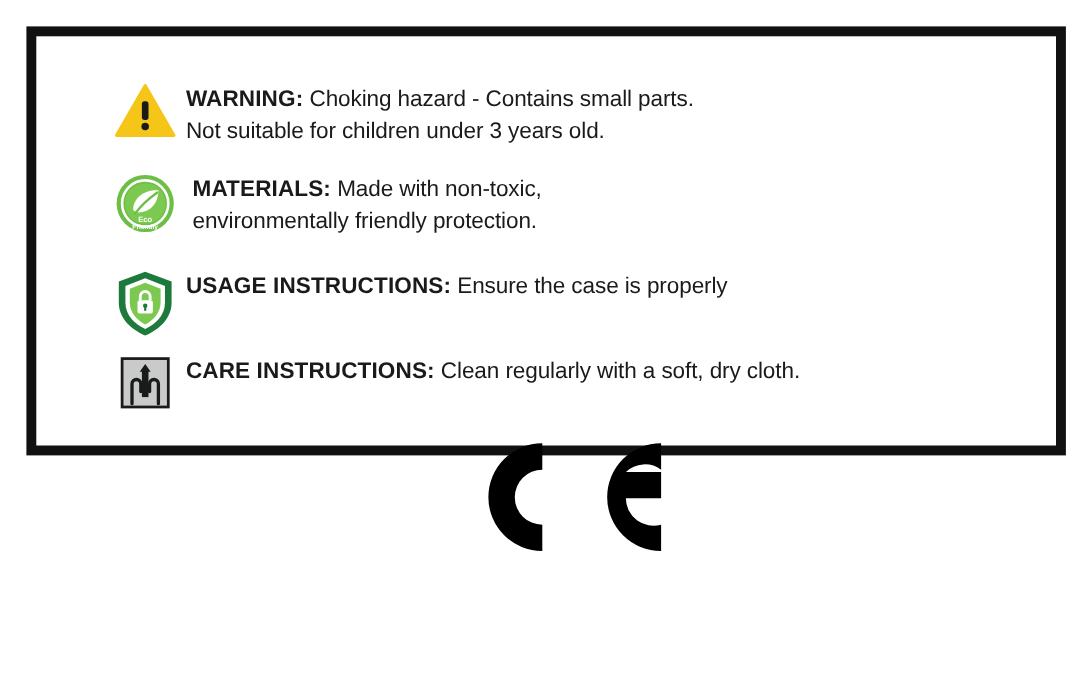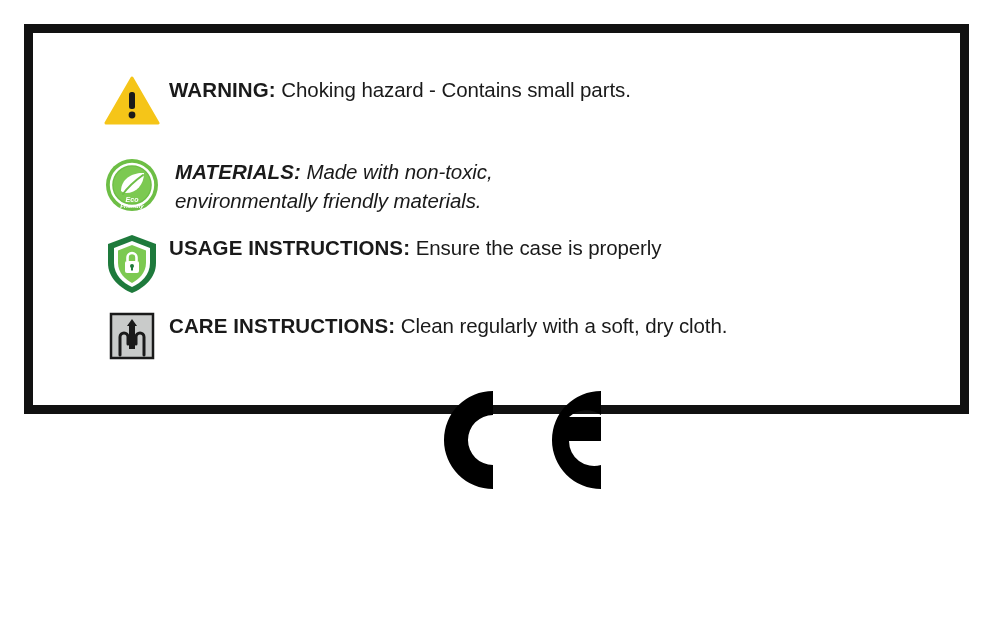--- a/index.html
+++ b/index.html
@@ -34,22 +34,22 @@
     padding: 40px 36px 10px 62px;
     display: flex;
     flex-direction: column;
   }
   .notice-row {
     display: flex;
     align-items: flex-start;
     margin-bottom: 20px;
     min-height: 62px;
   }
-  .notice-row.materials { margin-bottom: 14px; font-style: italic; }
-  .notice-row.usage { margin-bottom: 16px; }
+  .notice-row.materials { margin-bottom: 14px; }
+  .notice-row.usage { margin-bottom: 16px; margin-top: 12px; }
   .notice-row.care { margin-bottom: 4px; }
   .icon-slot {
     width: 74px;
     flex: 0 0 74px;
     display: flex;
     align-items: flex-start;
     justify-content: center;
     padding-top: 2px;
   }
   .notice-text {
@@ -86,39 +86,40 @@
       <div class="icon-slot">
         <svg width="56" height="52" viewBox="0 0 56 52" aria-hidden="true">
           <path d="M28 3 L54 48 L2 48 Z" fill="#F5C518" stroke="#F5C518" stroke-width="3" stroke-linejoin="round"></path>
           <rect x="25" y="17" width="6" height="17" rx="2.5" fill="#1a1a1a"></rect>
           <circle cx="28" cy="40" r="3.4" fill="#1a1a1a"></circle>
         </svg>
       </div>
       <div class="notice-text">
         <b>WARNING:</b>
         <span>Choking hazard - Contains small parts.</span>
+        <span class="line2">Not suitable for children under 3 years old.</span>
       </div>
     </div>
 
     <div class="notice-row materials">
       <div class="icon-slot">
         <svg width="56" height="56" viewBox="0 0 56 56" aria-hidden="true">
           <circle cx="28" cy="28" r="26" fill="#6DBE45"></circle>
           <circle cx="28" cy="28" r="21" fill="none" stroke="#ffffff" stroke-width="2.4"></circle>
           <circle cx="28" cy="28" r="18.5" fill="#7CC951"></circle>
           <path d="M17 34 C17 21 30 15 40 16 C40 28 32 37 20 36 Z" fill="#ffffff"></path>
           <path d="M19 37 C24 30 32 23 39 18" stroke="#6DBE45" stroke-width="2" fill="none" stroke-linecap="round"></path>
           <text x="28" y="45" font-family="'Liberation Sans', sans-serif" font-size="7" font-weight="bold" fill="#ffffff" text-anchor="middle">Eco</text>
           <text x="28" y="51" font-family="'Liberation Sans', sans-serif" font-size="6" font-weight="bold" fill="#ffffff" text-anchor="middle">Friendly</text>
         </svg>
       </div>
       <div class="notice-text">
         <b>MATERIALS:</b>
         <span>Made with non-toxic,</span>
-        <span class="line2">environmentally friendly materials.</span>
+        <span class="line2">environmentally friendly protection.</span>
       </div>
     </div>
 
     <div class="notice-row usage">
       <div class="icon-slot">
         <svg width="56" height="62" viewBox="0 0 56 62" aria-hidden="true">
           <path d="M28 2 L52 11 V30 C52 45 40 55 28 60 C16 55 4 45 4 30 V11 Z" fill="#1E7A3C"></path>
           <path d="M28 8 L46 15 V30 C46 42 37 50 28 54 C19 50 10 42 10 30 V15 Z" fill="#ffffff"></path>
           <path d="M28 12 L42 17.5 V30 C42 40 34.5 46.5 28 50 C21.5 46.5 14 40 14 30 V17.5 Z" fill="#7CC951"></path>
           <rect x="21" y="28" width="14" height="12" rx="2" fill="#ffffff"></rect>

